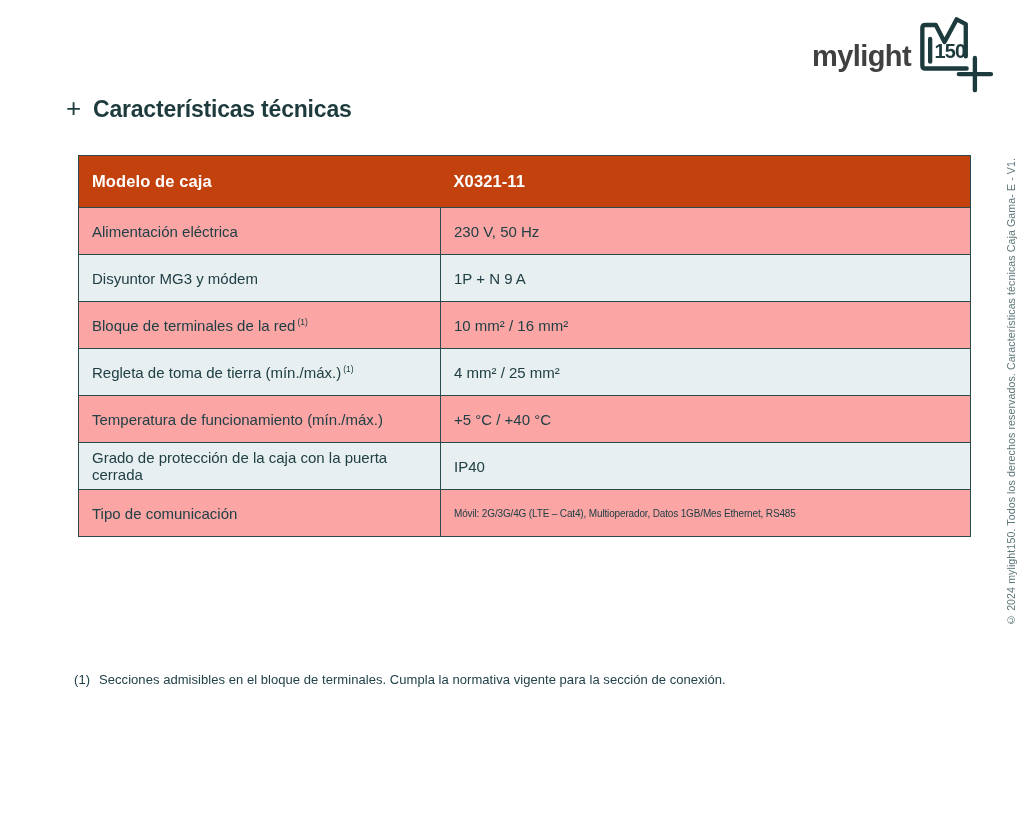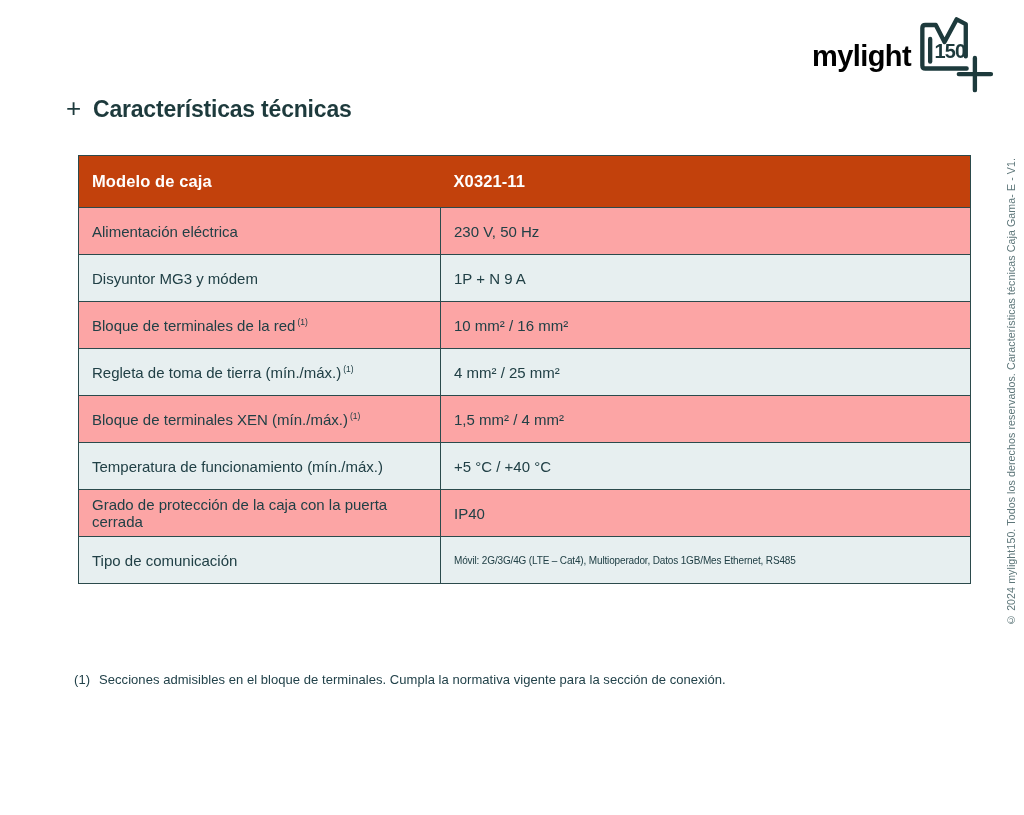--- a/index.html
+++ b/index.html
@@ -17,21 +17,21 @@
   .logo {
     position: absolute;
     top: 14px; right: 30px;
     display: flex;
     align-items: flex-start;
   }
   .logo-text {
     font-size: 29px;
     font-weight: 700;
     letter-spacing: -0.6px;
-    color: #000000;
+    color: #404040;
     margin-top: 26px;
     margin-right: 7px;
   }
   .logo-icon { display: block; }
 
   
   .heading {
     position: absolute;
     top: 94px; left: 66px;
     margin: 0;
@@ -163,24 +163,20 @@
     </tr>
       <tr>
       <td><span>Bloque de terminales de la red</span><sup>(1)</sup></td>
       <td>10 mm² / 16 mm²</td>
     </tr>
       <tr>
       <td><span>Regleta de toma de tierra (mín./máx.)</span><sup>(1)</sup></td>
       <td>4 mm² / 25 mm²</td>
     </tr>
       <tr>
-      <td><span>Bloque de terminales XEN (mín./máx.)</span><sup>(1)</sup></td>
-      <td>1,5 mm² / 4 mm²</td>
-    </tr>
-      <tr>
       <td><span>Temperatura de funcionamiento (mín./máx.)</span><sup></sup></td>
       <td>+5 °C / +40 °C</td>
     </tr>
       <tr>
       <td><span>Grado de protección de la caja con la puerta cerrada</span><sup></sup></td>
       <td>IP40</td>
     </tr>
       <tr>
       <td><span>Tipo de comunicación</span><sup></sup></td>
       <td>Móvil: 2G/3G/4G (LTE – Cat4), Multioperador, Datos 1GB/Mes Ethernet, RS485</td>

